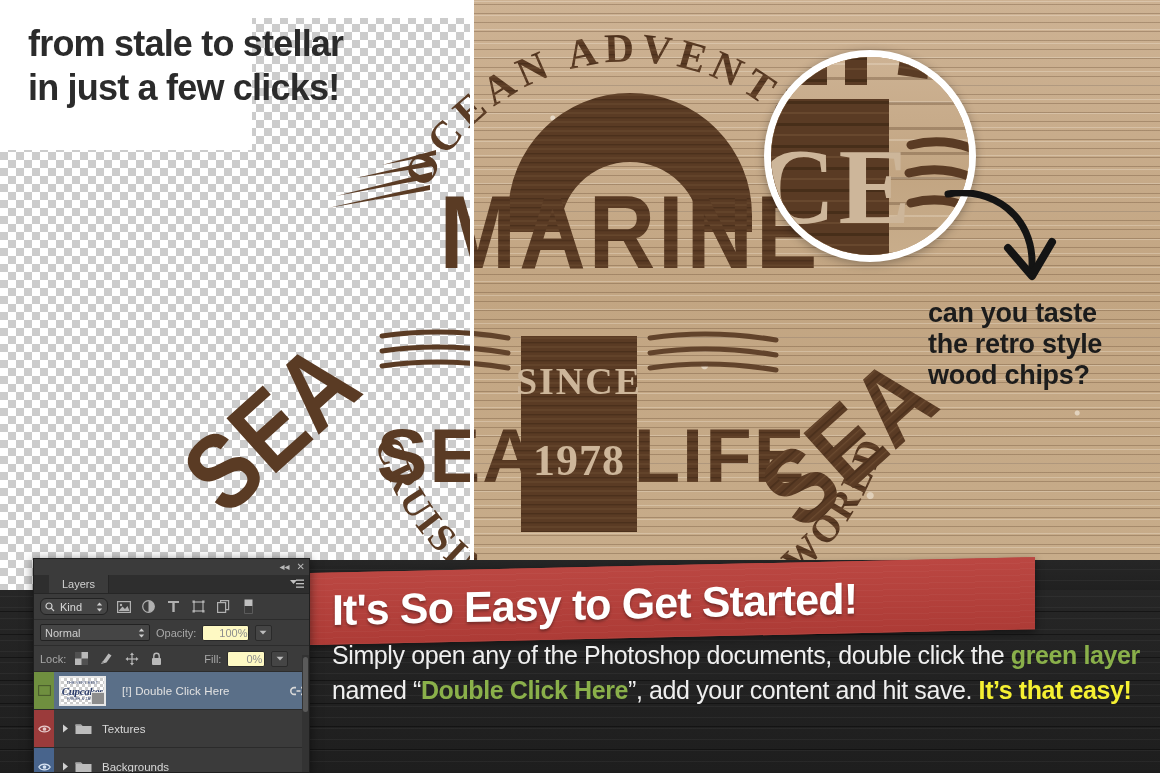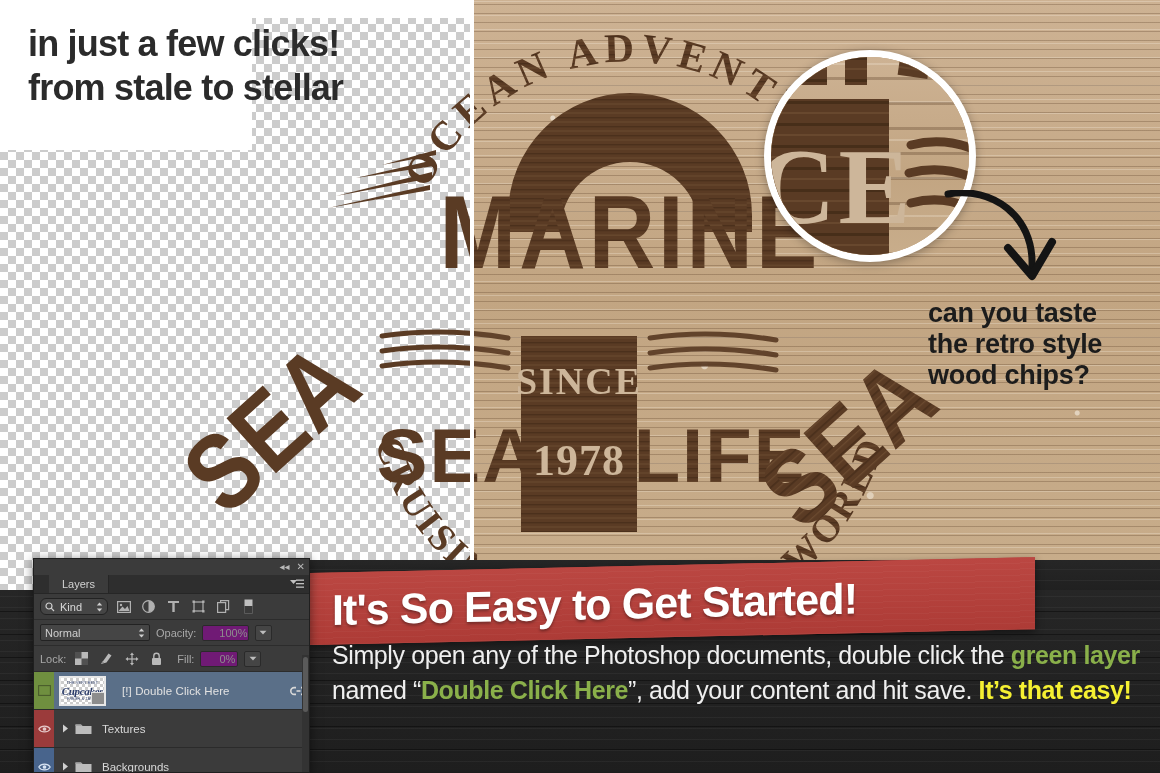--- a/index.html
+++ b/index.html
@@ -194,21 +194,21 @@
     height:17px; padding:0 4px; min-width:68px; color:#d9d9d9; font-size:11px;
   }
   .ps-icon-btn { width:19px; height:17px; display:flex; align-items:center; justify-content:center; opacity:0.85; }
   .ps-mode-sel {
     display:flex; align-items:center; justify-content:space-between;
     background:#454545; border:1px solid #222; border-radius:2px;
     height:17px; padding:0 4px; width:110px; color:#cfcfcf; font-size:11px;
   }
   .ps-lbl { font-size:11px; color:#a8a8a8; }
   .ps-val-box {
-    background:#701a75; border:1px solid #2a2a2a; border-radius:2px;
+    background:#fef9c3; border:1px solid #2a2a2a; border-radius:2px;
     height:16px; min-width:38px; display:flex; align-items:center; justify-content:center;
     font-size:11px; color:#8d8d8d;padding-left:16px;
   }
   .ps-stepper {
     width:17px; height:16px; background:#454545; border:1px solid #2a2a2a;
     border-radius:2px; display:flex; align-items:center; justify-content:center;
   }
 
   .ps-layer {
     display:flex; align-items:center; height:38px; position:relative;
@@ -413,22 +413,22 @@
     <path d="M 68 58 L 92 86 L 112 52" stroke="#141414" stroke-width="8" fill="none" stroke-linecap="round" stroke-linejoin="round"></path>
   </svg>
 
   <div class="annot">
     <div>can you taste</div>
     <div>the retro style</div>
     <div>wood chips?</div>
   </div>
 
   <div class="headline">
+    <div>from stale to stellar</div>
     <div>in just a few clicks!</div>
-    <div>from stale to stellar</div>
   </div>
 
   <div class="darkband-top"></div>
   <div class="darkband"></div>
 
   <div class="ribbon"></div>
   <div class="ribbon-text">It's So Easy to Get Started!</div>
 
   <div class="sub">
     <span>Simply open any of the Photoshop documents, double click the </span><span class="green">green layer</span><br>
@@ -547,21 +547,21 @@
           <rect x="6.4" y="2.6" width="1.2" height="8.8" fill="#cfcfcf"></rect>
           <rect x="2.6" y="6.4" width="8.8" height="1.2" fill="#cfcfcf"></rect>
         </svg>
       </div>
       <div class="ps-icon-btn">
         <svg width="11" height="14" viewBox="0 0 11 14">
           <path d="M2.8 6 L2.8 4 A2.7 2.7 0 0 1 8.2 4 L8.2 6" stroke="#cfcfcf" stroke-width="1.4" fill="none"></path>
           <rect x="1" y="6" width="9" height="7" rx="1" fill="#cfcfcf"></rect>
         </svg>
       </div>
-      <span class="ps-lbl" style="margin-left:5px">Fill:</span>
+      <span class="ps-lbl" style="margin-left:32px">Fill:</span>
       <div class="ps-val-box">0%</div>
       <div class="ps-stepper">
         <svg width="8" height="5" viewBox="0 0 8 5">
           <path d="M0.5 0.8 L7.5 0.8 L4 4.4 Z" fill="#bdbdbd"></path>
         </svg>
       </div>
     </div>
 
     <div class="ps-layer selected">
       <div class="ps-color-strip cs-green">

